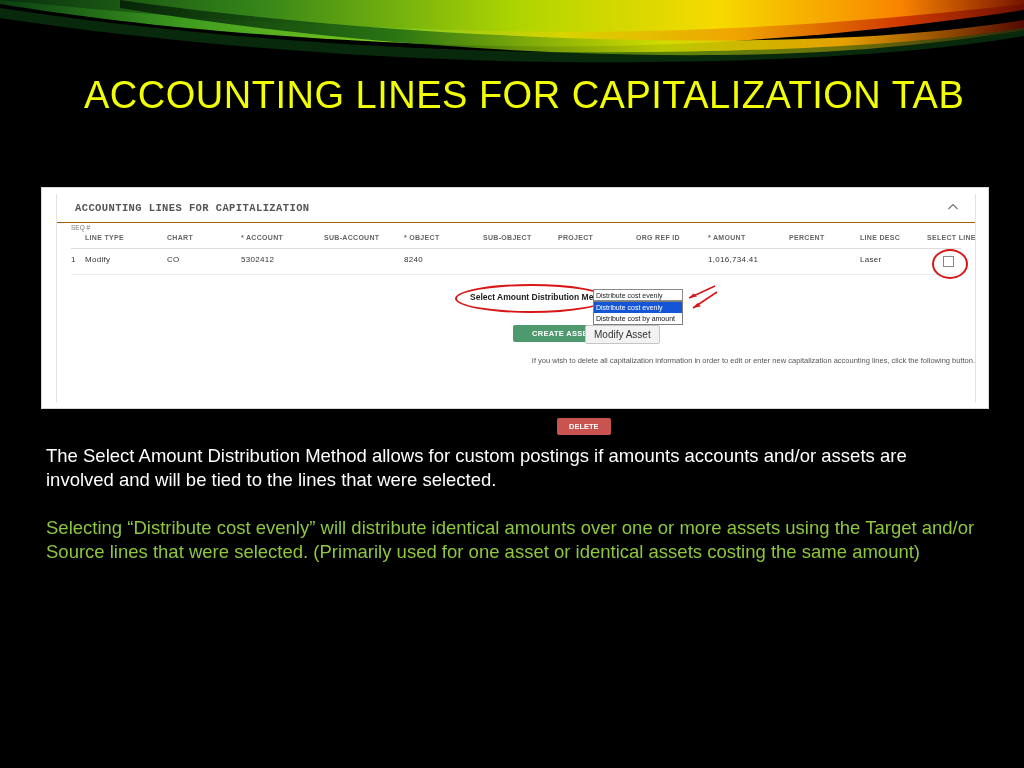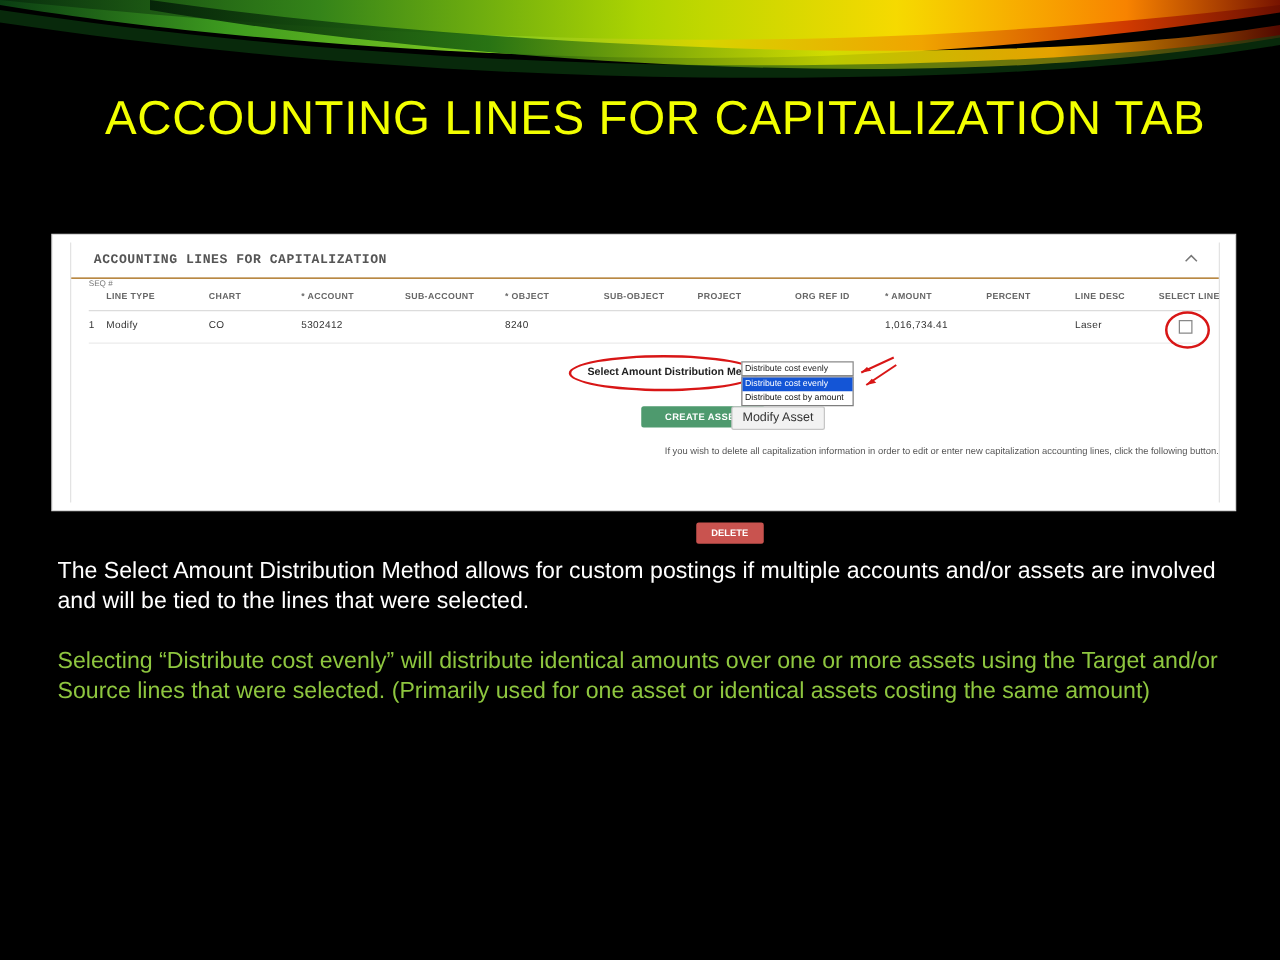--- a/index.html
+++ b/index.html
@@ -376,15 +376,15 @@
     <div class="btn-create">CREATE ASSET</div>
     <div class="btn-modify">Modify Asset</div>
 
     <div class="note">If you wish to delete all capitalization information in order to edit or enter new capitalization accounting lines, click the following button.</div>
     <div class="btn-delete">DELETE</div>
 
   </div>
 </div>
 
 <div class="body-text">
-  <p class="para white">The Select Amount Distribution Method allows for custom postings if multiple accounts and/or assets are involved and will be tied to the lines that were selected.</p>
+  <p class="para white">The Select Amount Distribution Method allows for custom postings if amounts accounts and/or assets are involved and will be tied to the lines that were selected.</p>
   <p class="para green">Selecting “Distribute cost evenly” will distribute identical amounts over one or more assets using the Target and/or Source lines that were selected. (Primarily used for one asset or identical assets costing the same amount)</p>
 </div>
 
 </body></html>

